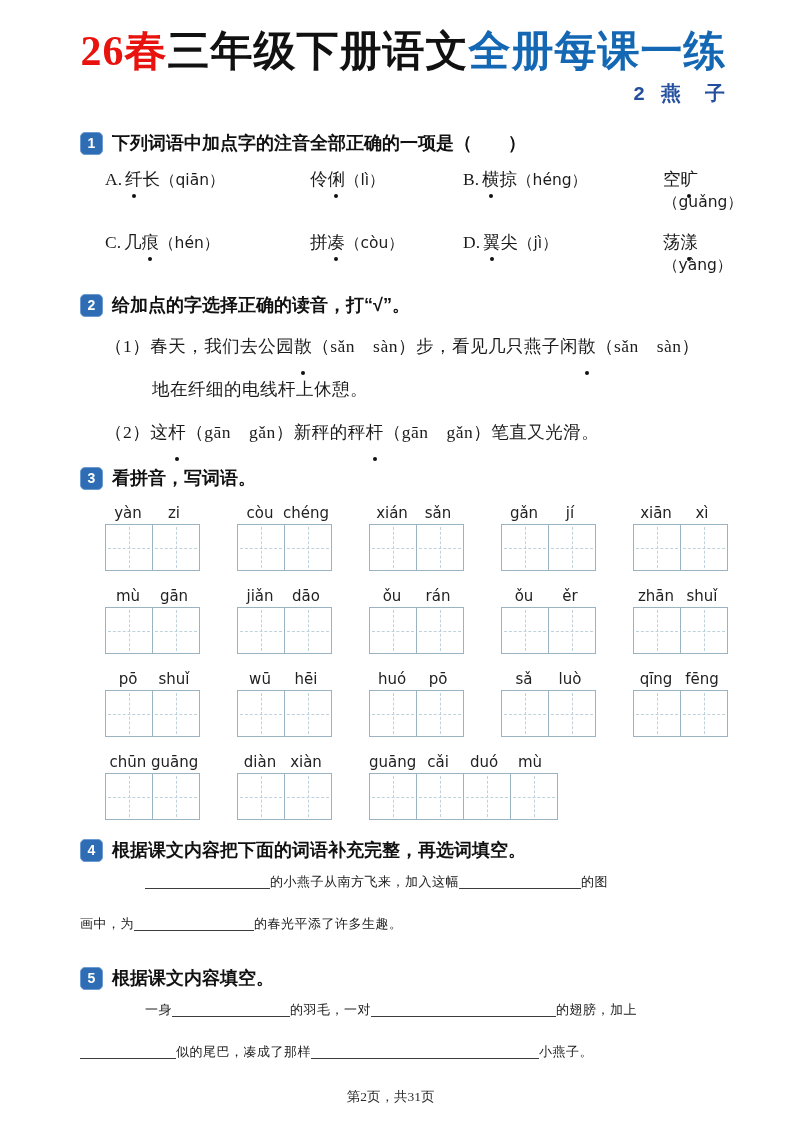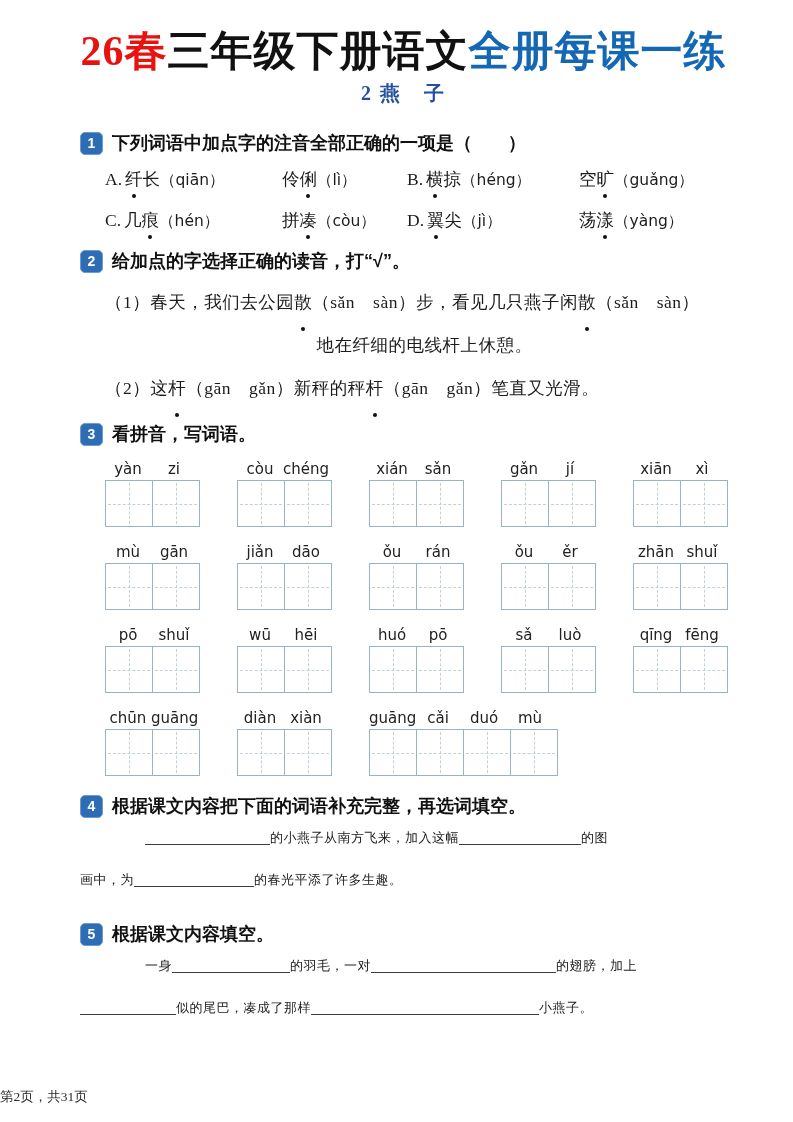--- a/index.html
+++ b/index.html
@@ -7,45 +7,45 @@
     width:793px;height:1122px;background:#ffffff;position:relative;overflow:hidden;
     font-family:"Liberation Serif","DejaVu Serif",serif;color:#1b1b1b;
   }
   .page{padding:26px 66px 0 80px;}
 
   
   .title{text-align:center;font-weight:bold;font-size:42px;line-height:1.2;letter-spacing:1px;white-space:nowrap;}
   .title .t-red{color:#e8120e;text-align:center;}
   .title .t-black{color:#111;}
   .title .t-blue{color:#1467b3;}
-  .subtitle{text-align:center;font-family:Liberation Serif, serif;
+  .subtitle{text-align:right;font-family:Liberation Mono, monospace;
     font-weight:bold;font-size:20px;color:#234f9d;margin-top:4px;letter-spacing:2px;}
 
   
   .qhead{display:flex;align-items:center;font-family:"Liberation Sans","DejaVu Sans",sans-serif;
     font-weight:bold;font-size:18px;color:#111;}
   .badge{flex:none;display:inline-flex;align-items:center;justify-content:center;
     width:21px;height:21px;border-radius:5px;background:#2e6db4;color:#fff;
     font:bold 14px "Liberation Sans",sans-serif;margin-right:9px;border:1px solid #6b9bd2;}
 
   
   .q1-options{margin:12px 0 0 25px;font-size:17.5px;}
-  .opt-row{display:grid;grid-template-columns:177px 125px 172px auto;margin-bottom:17px;}
+  .opt-row{display:grid;grid-template-columns:177px 125px 172px auto;margin-bottom:17px;gap:28px;}
   .opt-label{margin-right:3px;}
   .opt-py{font-family:"DejaVu Sans",sans-serif;font-size:15.5px;}
 
   
   .dotc{position:relative;display:inline-block;}
   .dotc::after{content:"";position:absolute;left:50%;bottom:-7px;transform:translateX(-50%);
     width:4px;height:4px;border-radius:50%;background:#111;}
 
   
   .q2-items{margin:8px 0 0 25px;font-size:17.5px;}
   .q2-line{line-height:43px;white-space:nowrap;}
-  .q2-line.hang{margin-left:17px;text-align:center;}
+  .q2-line.hang{margin-left:47px;}
   .seg-text{}
   .q2-items .seg-text, .q2-items .dotc{letter-spacing:.5px;}
 
   
   .q3-grid{margin:14px 0 0 25px;}
   .py-row{display:flex;gap:37px;margin-bottom:16px;align-items:flex-end;}
   .py-group{}
   .py-syllables{display:flex;margin-bottom:2px;}
   .py-syl{width:46px;text-align:center;font-family:"DejaVu Sans",sans-serif;font-size:15px;color:#222;}
   .wbox{display:flex;border:1px solid #9ab3c2;width:max-content;}
@@ -68,21 +68,21 @@
   .blank{display:inline-block;border-bottom:1px solid #3c3c3c;height:14px;vertical-align:-3px;}
 
   .sec{margin-top:0;}
   .mt-q1{margin-top:24px;}
   .mt-q2{margin-top:14px;}
   .mt-q3{margin-top:12px;}
   .mt-q4{margin-top:18px;}
   .mt-q5{margin-top:20px;}
 
   
-  .footer{position:absolute;left:0;right:12px;bottom:16px;text-align:left;
+  .footer{position:absolute;left:0;right:12px;bottom:16px;text-align:center;
     font-size:13.5px;color:#2c2c2c;font-family:"Liberation Serif",serif;}
 </style>
 </head>
 <body>
 
 <div class="page">
 
   <div class="title">
     <span class="t-red">26春</span><span class="t-black">三年级下册语文</span><span class="t-blue">全册每课一练</span>
   </div>

